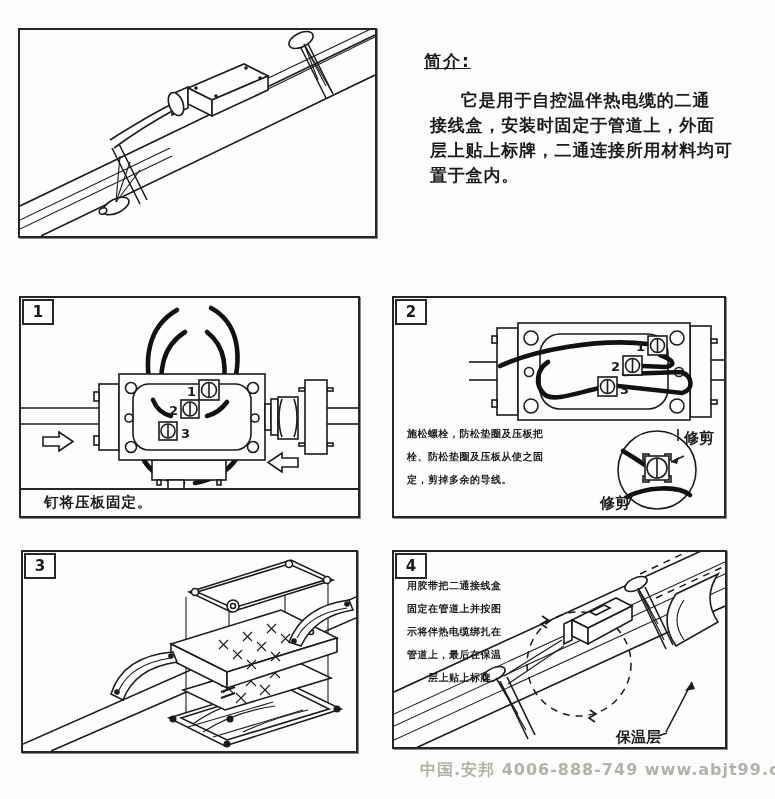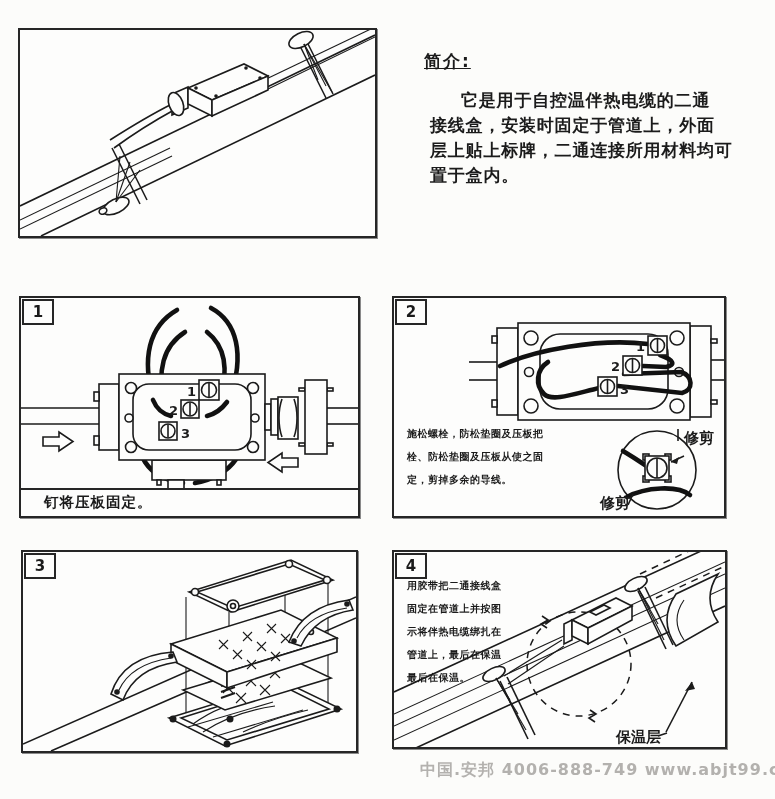--- a/index.html
+++ b/index.html
@@ -371,22 +371,22 @@
     <path class="lnw" d="M 178,68 L 222,46 L 238,54 L 194,76 Z"></path>
     <path class="lnw" d="M 178,68 L 194,76 L 194,92 L 178,84 Z"></path>
     <path class="lnw" d="M 194,76 L 238,54 L 238,68 L 194,92 Z"></path>
     <path class="lnw" d="M 196,60 L 210,53 L 216,56 L 202,63 Z"></path>
 
     <line class="ln" x1="272" y1="180" x2="298" y2="130"></line>
     <path d="M 298,130 l-7,9 l10,-2 Z" fill="#1b1b1b"></path>
     <line class="ln" x1="264" y1="184" x2="273" y2="181"></line>
     <text x="222" y="190" font-size="15">保温层</text>
   </svg>
-  <div class="cap" style="left:13px;top:22px;line-height:23px;">
+  <div class="cap" style="left:13px;top:22px;line-height:23px;text-align:right;">
     <div>用胶带把二通接线盒</div>
     <div>固定在管道上并按图</div>
     <div>示将伴热电缆绑扎在</div>
     <div>管道上，最后在保温</div>
-    <div>最后在保温。</div>
+    <div>层上贴上标牌。</div>
   </div>
 </div>
 
 <div class="footer">中国.安邦 4006-888-749 www.abjt99.com</div>
 
 </body></html>

